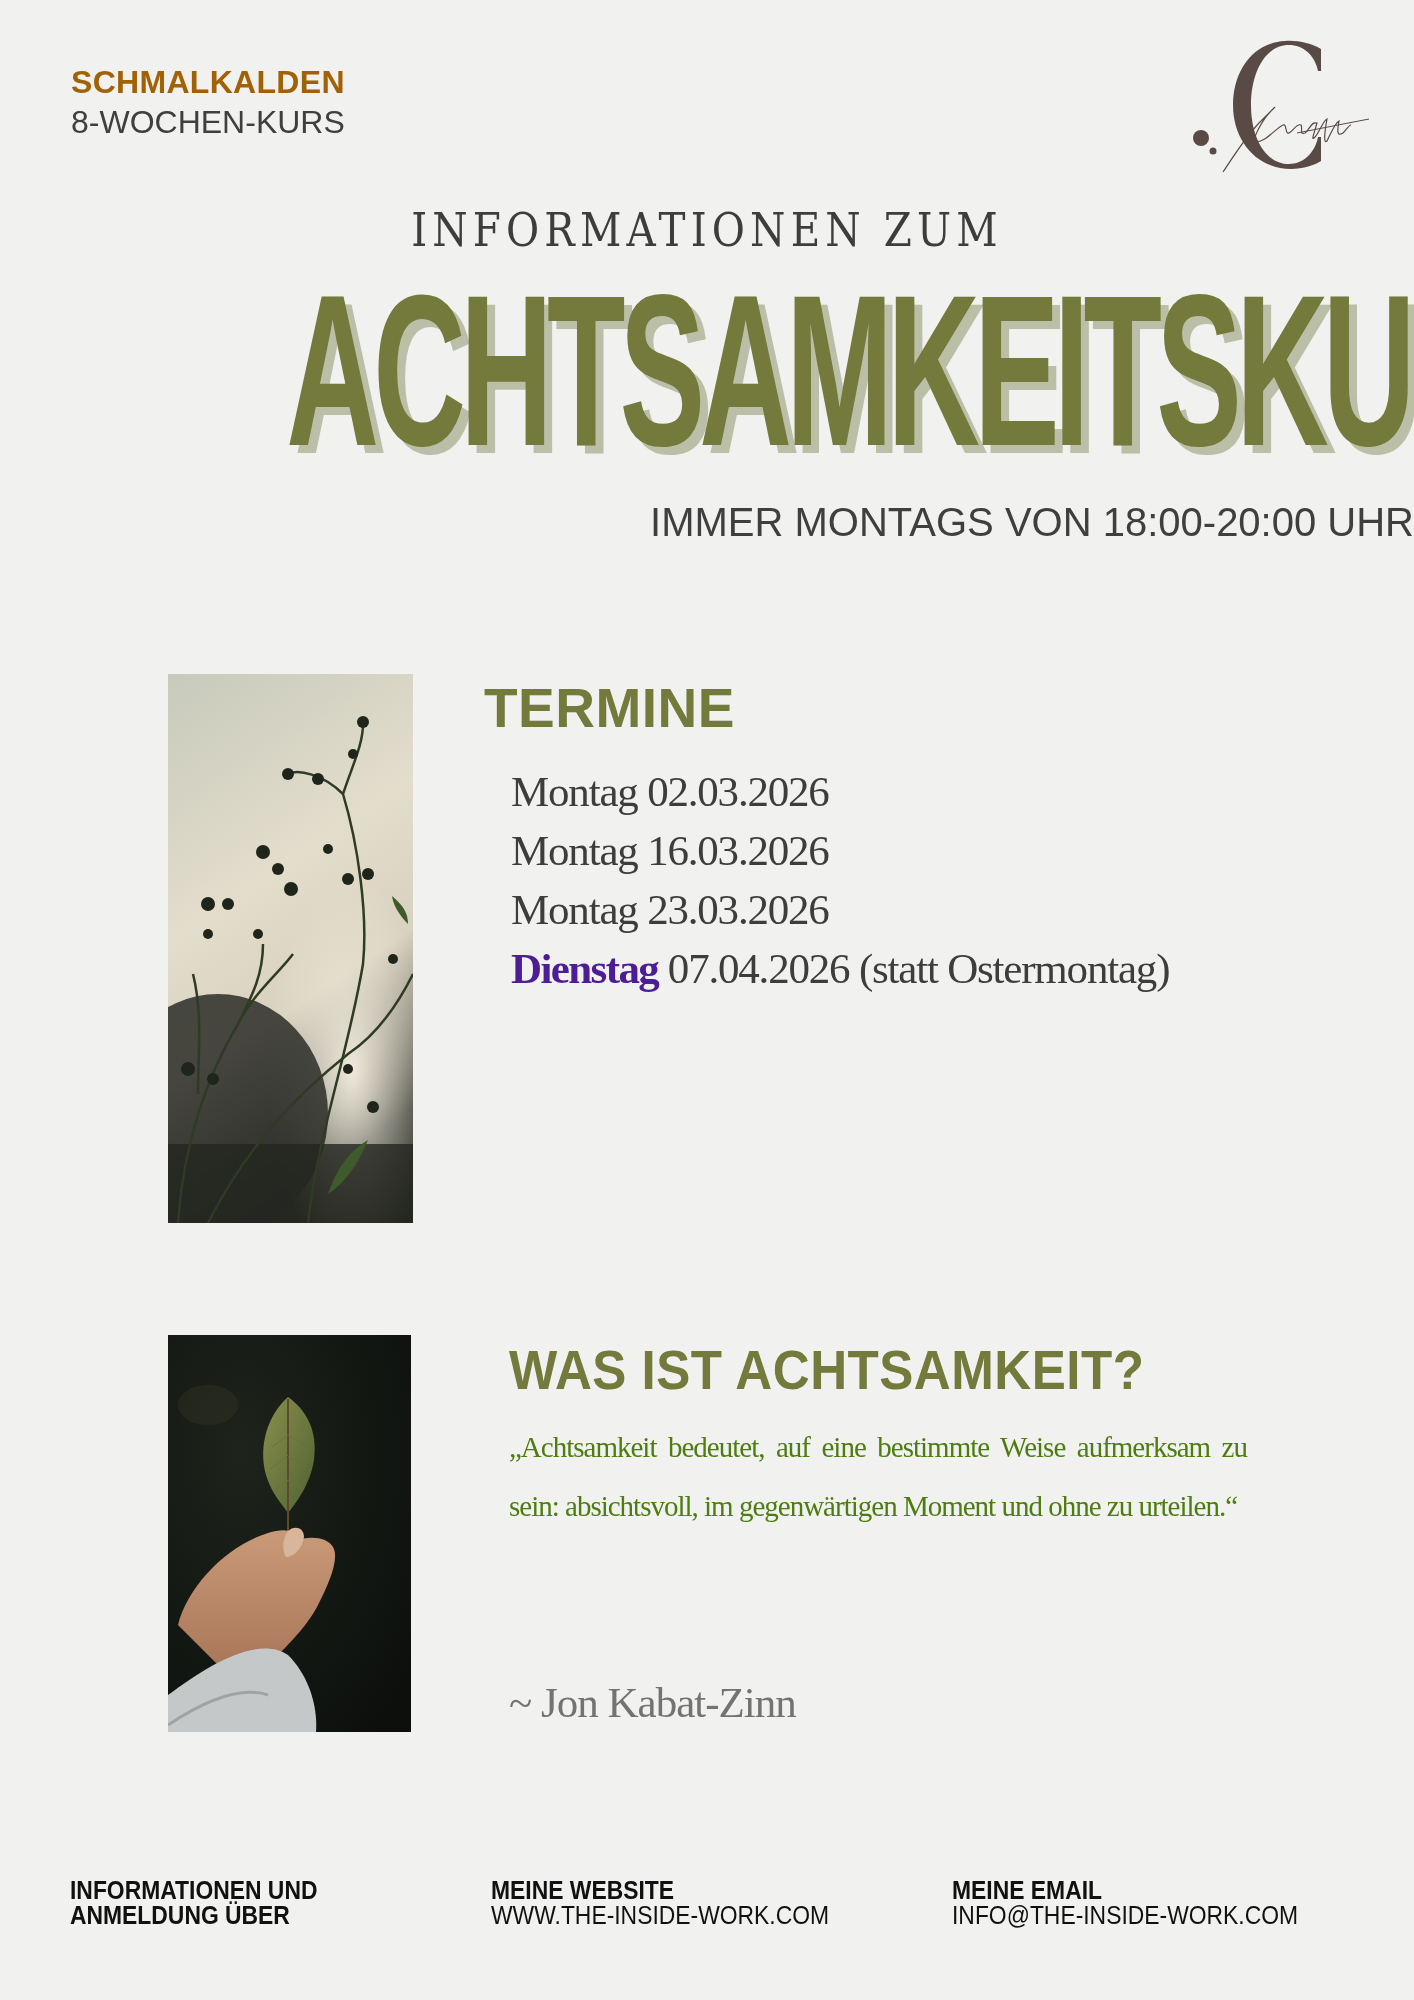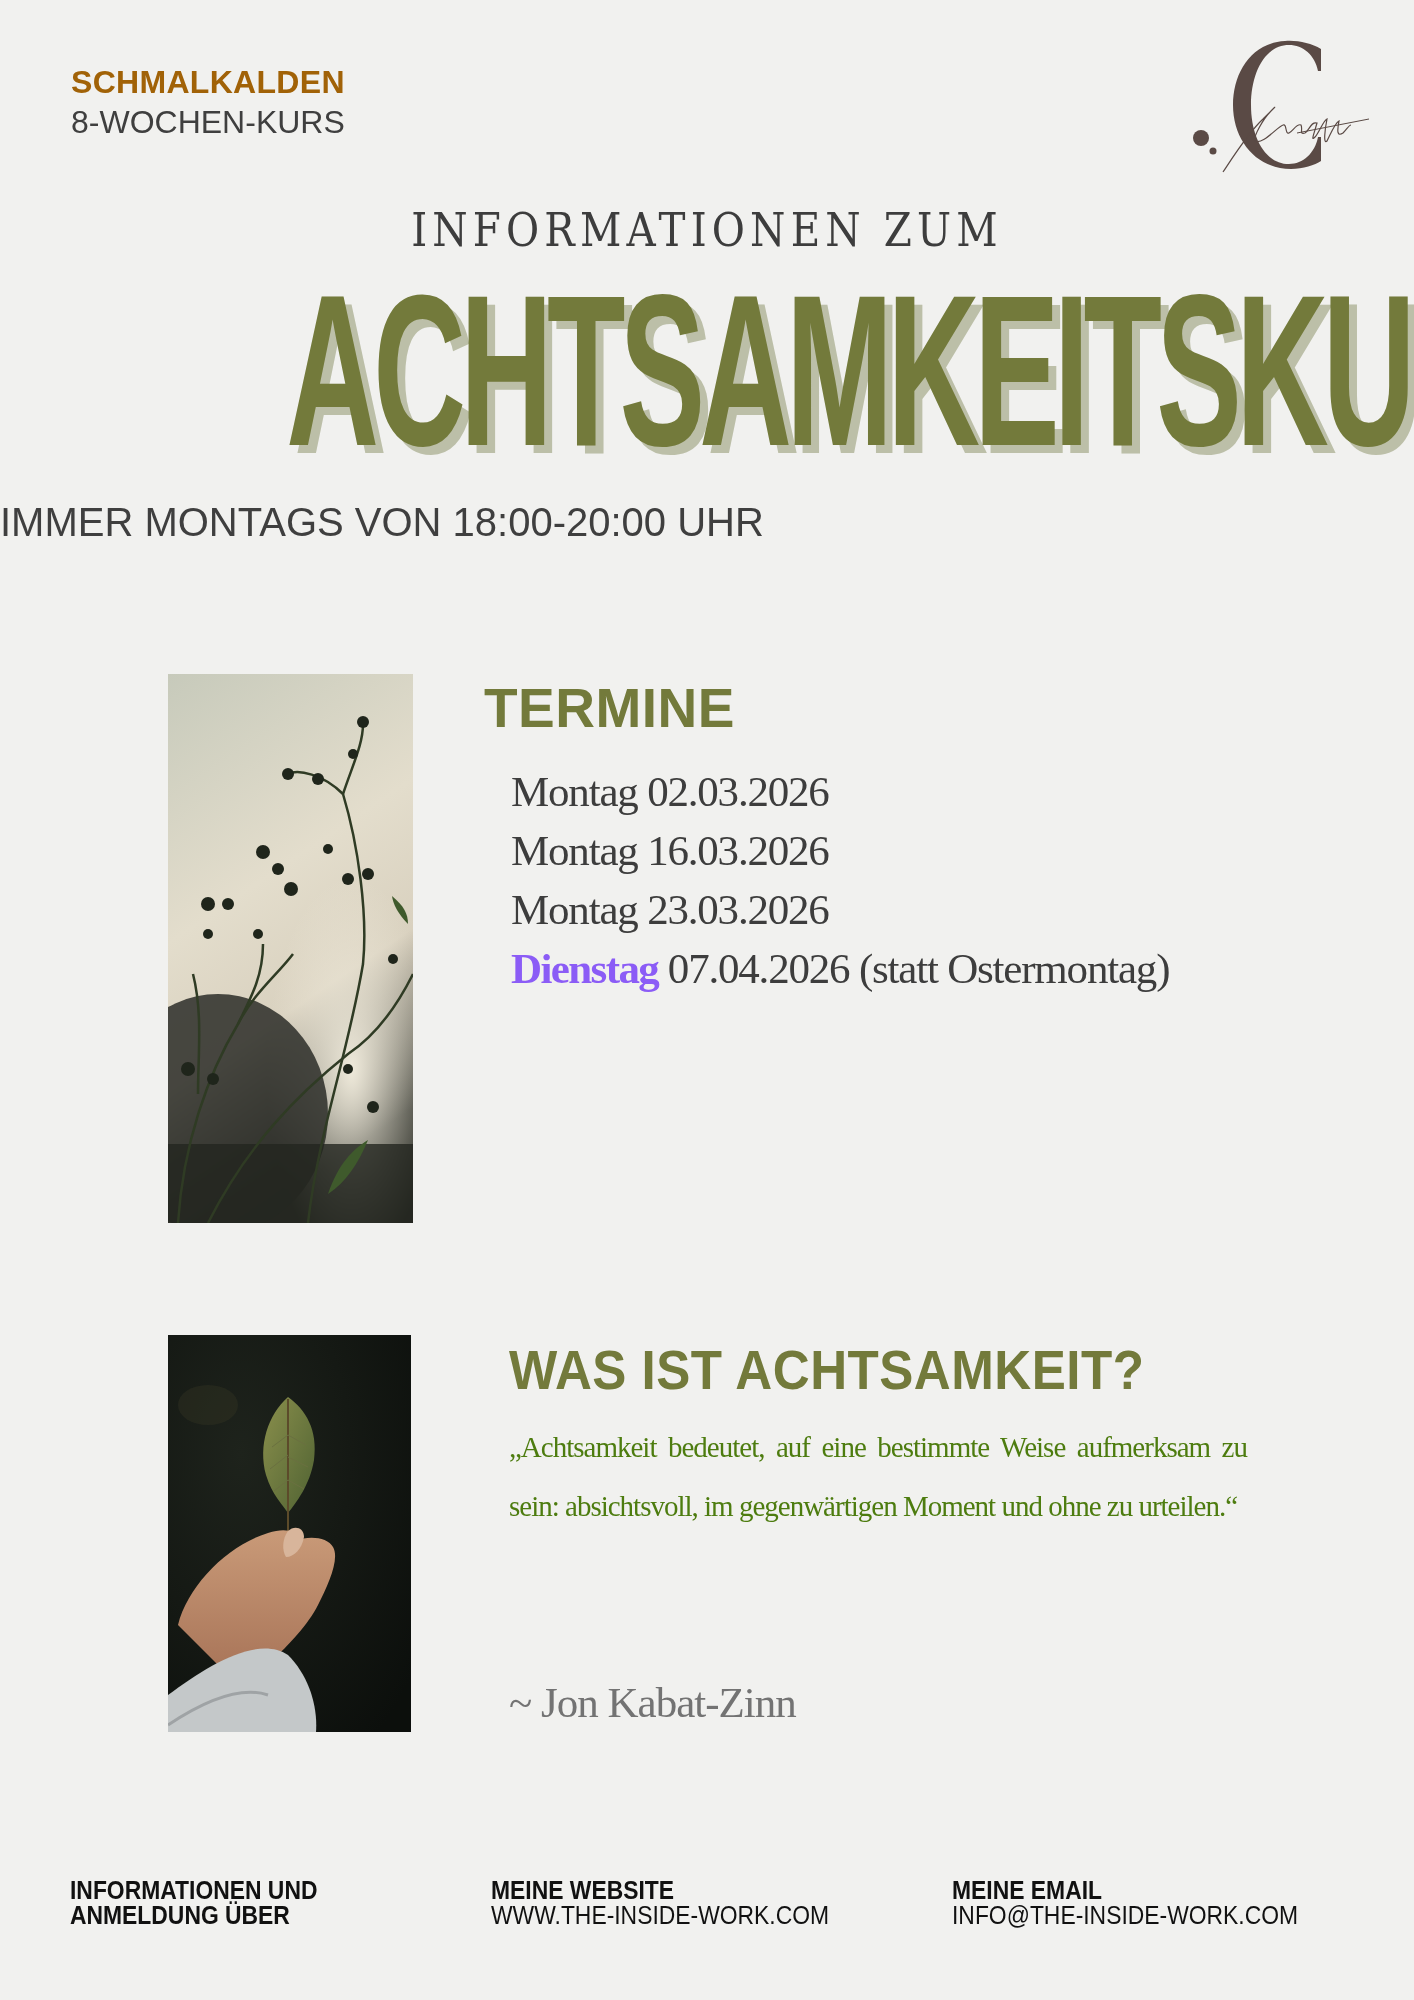--- a/index.html
+++ b/index.html
@@ -30,41 +30,41 @@
   .main-title {
     position: absolute; left: 0; top: 0; width: 1414px; text-align: center;
     font-family: "Liberation Sans", sans-serif; font-weight: bold;
     font-size: 216px; line-height: 1; letter-spacing: -10px;
     transform: scaleX(0.595); transform-origin: 707px 0;
     color: #737a3b;
   }
   .main-title.shadow { color: #bcbfa8; top: 8px; left: 8px; }
 
   .schedule {
-    left: 0; width: 1414px; top: 502px; text-align: left;
+    left: 0; width: 1414px; top: 502px; text-align: right;
     font-size: 40px; color: #3f3f3f; line-height: 1;
   }
 
   
   .photo1 { left: 168px; top: 674px; width: 245px; height: 549px; overflow: hidden; }
   .photo2 { left: 168px; top: 1335px; width: 243px; height: 397px; overflow: hidden; }
 
   
   .sec-head { font-weight: bold; color: #737a3b; font-size: 55px; line-height: 1; letter-spacing: 0.5px; }
   .termine-head { left: 484px; top: 681px; }
   .was-head { left: 509px; top: 1343px; transform: scaleX(0.93); transform-origin: 0 0; }
 
   
   .dates { left: 511px; top: 762px; list-style: none; margin: 0; padding: 0; }
   .dates li {
     font-family: "Liberation Serif", serif; font-size: 43px; line-height: 59px; height: 59px;
     color: #3d3d3d; letter-spacing: -1.2px; white-space: nowrap;
   }
   .dates .day { }
-  .dates .day.strong { color: #8b5cf6; font-weight: bold; letter-spacing: -1.6px; }
+  .dates .day.strong { color: #4c1d95; font-weight: bold; letter-spacing: -1.6px; }
 
   
   .quote {
     left: 509px; top: 1418px; width: 738px;
     font-family: "Liberation Serif", serif; font-size: 29px; line-height: 59px;
     color: #4d7c0f; text-align: justify; letter-spacing: -1px; margin: 0;
   }
   .author {
     left: 509px; top: 1681px;
     font-family: "Liberation Serif", serif; font-size: 43px; line-height: 1;

